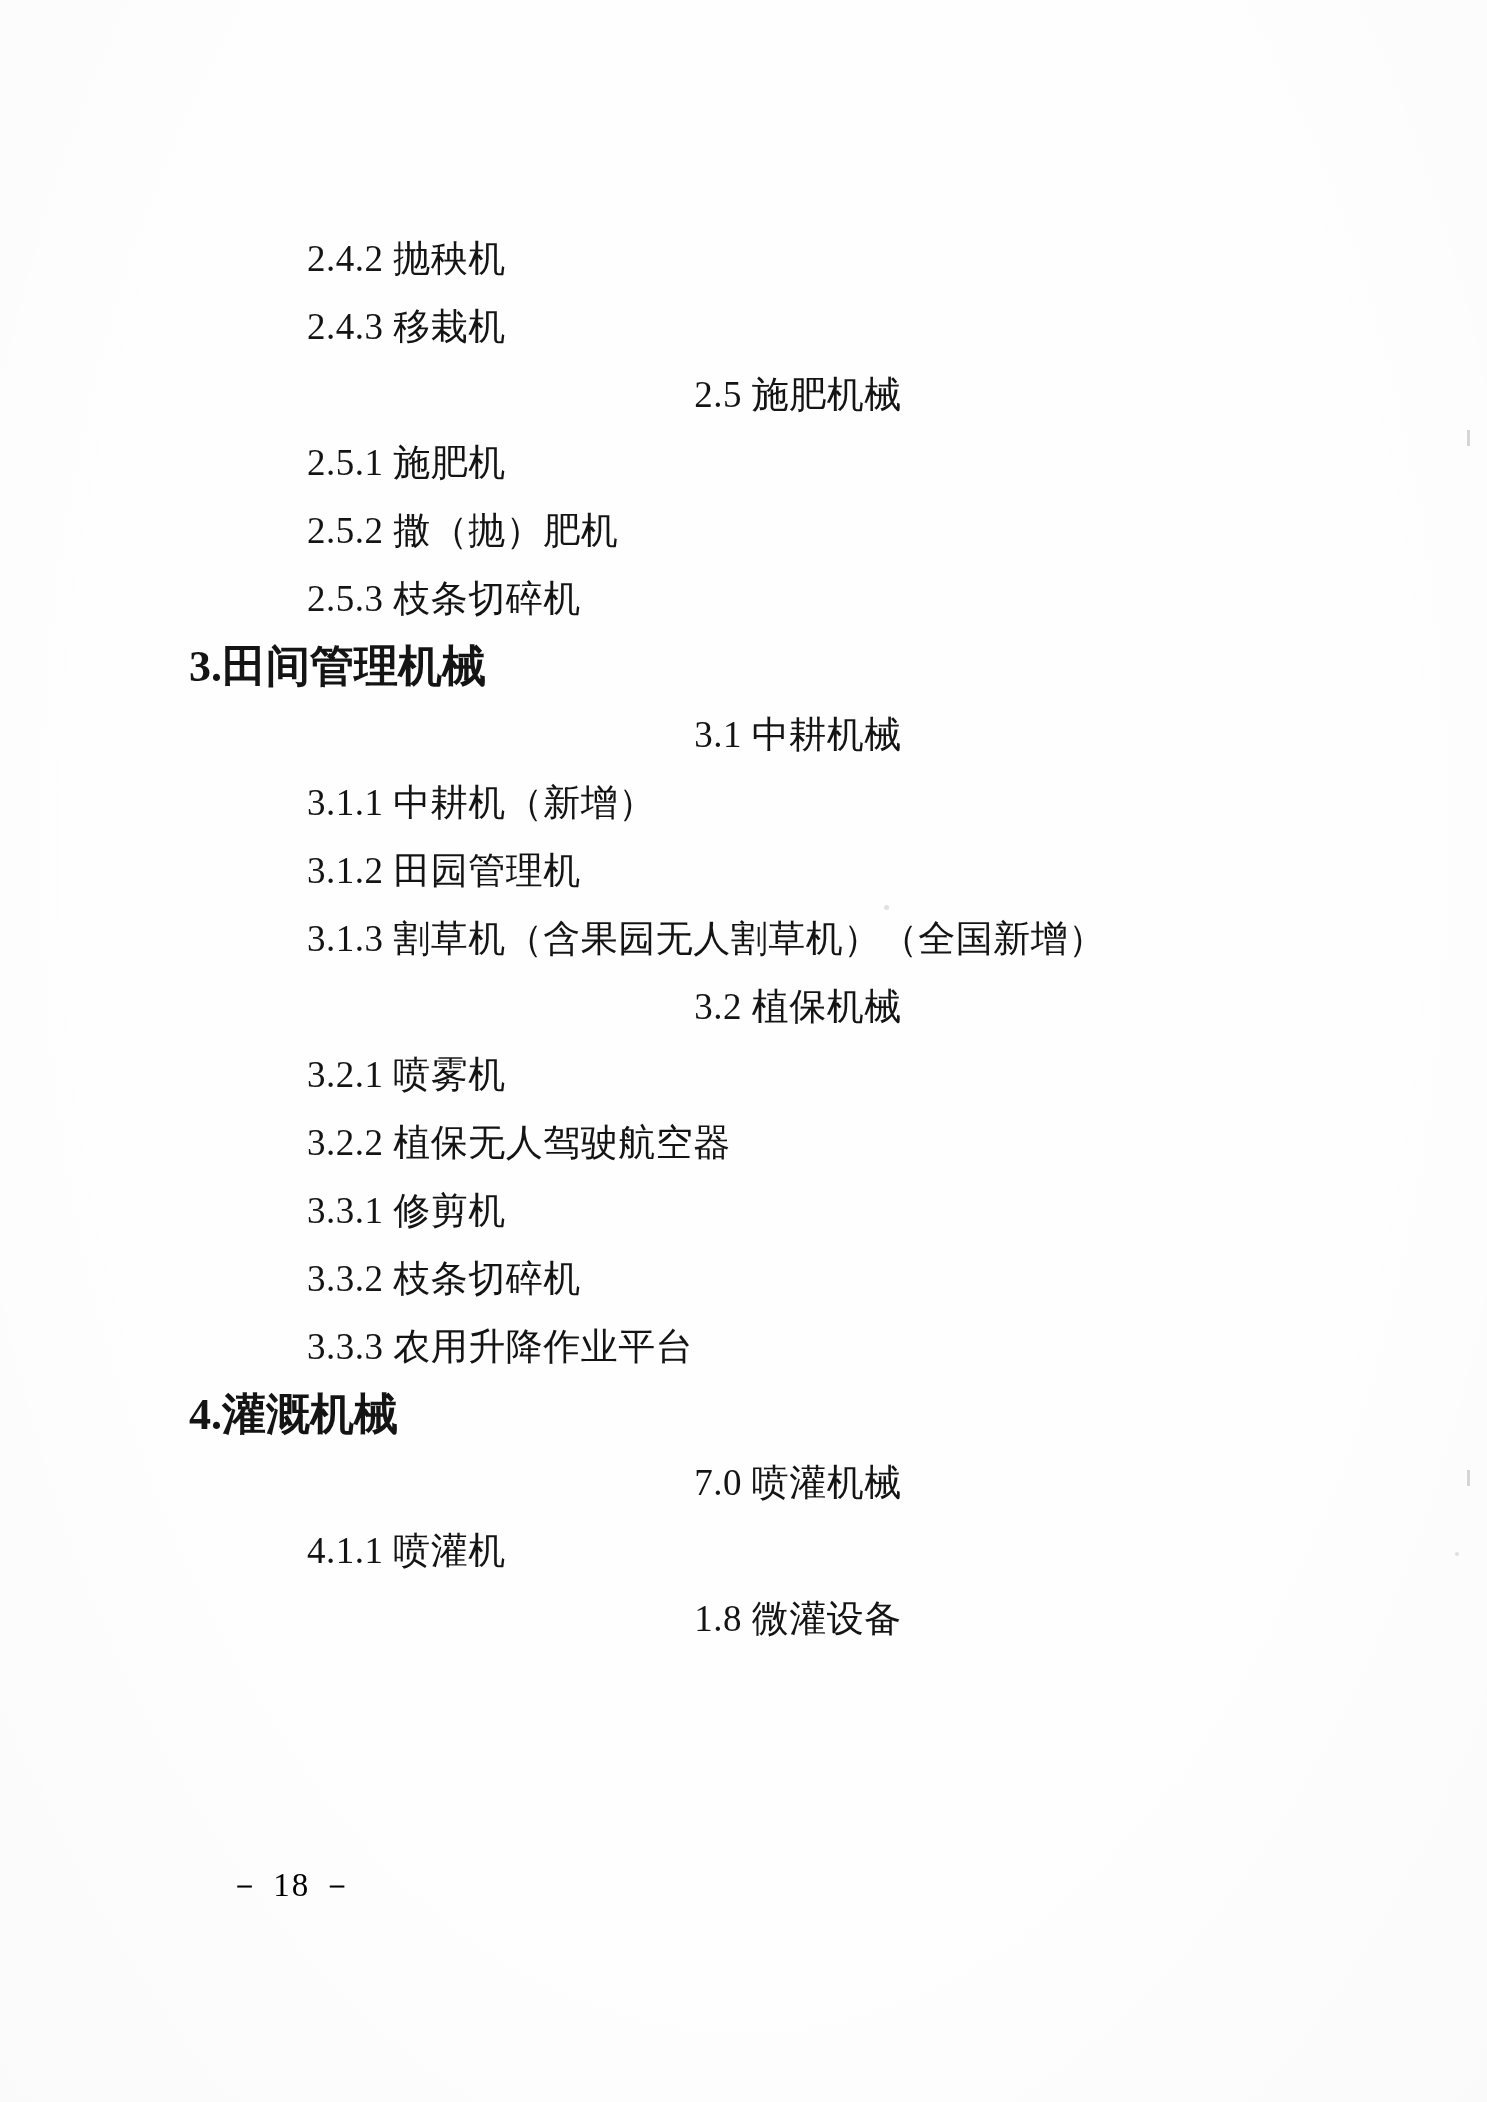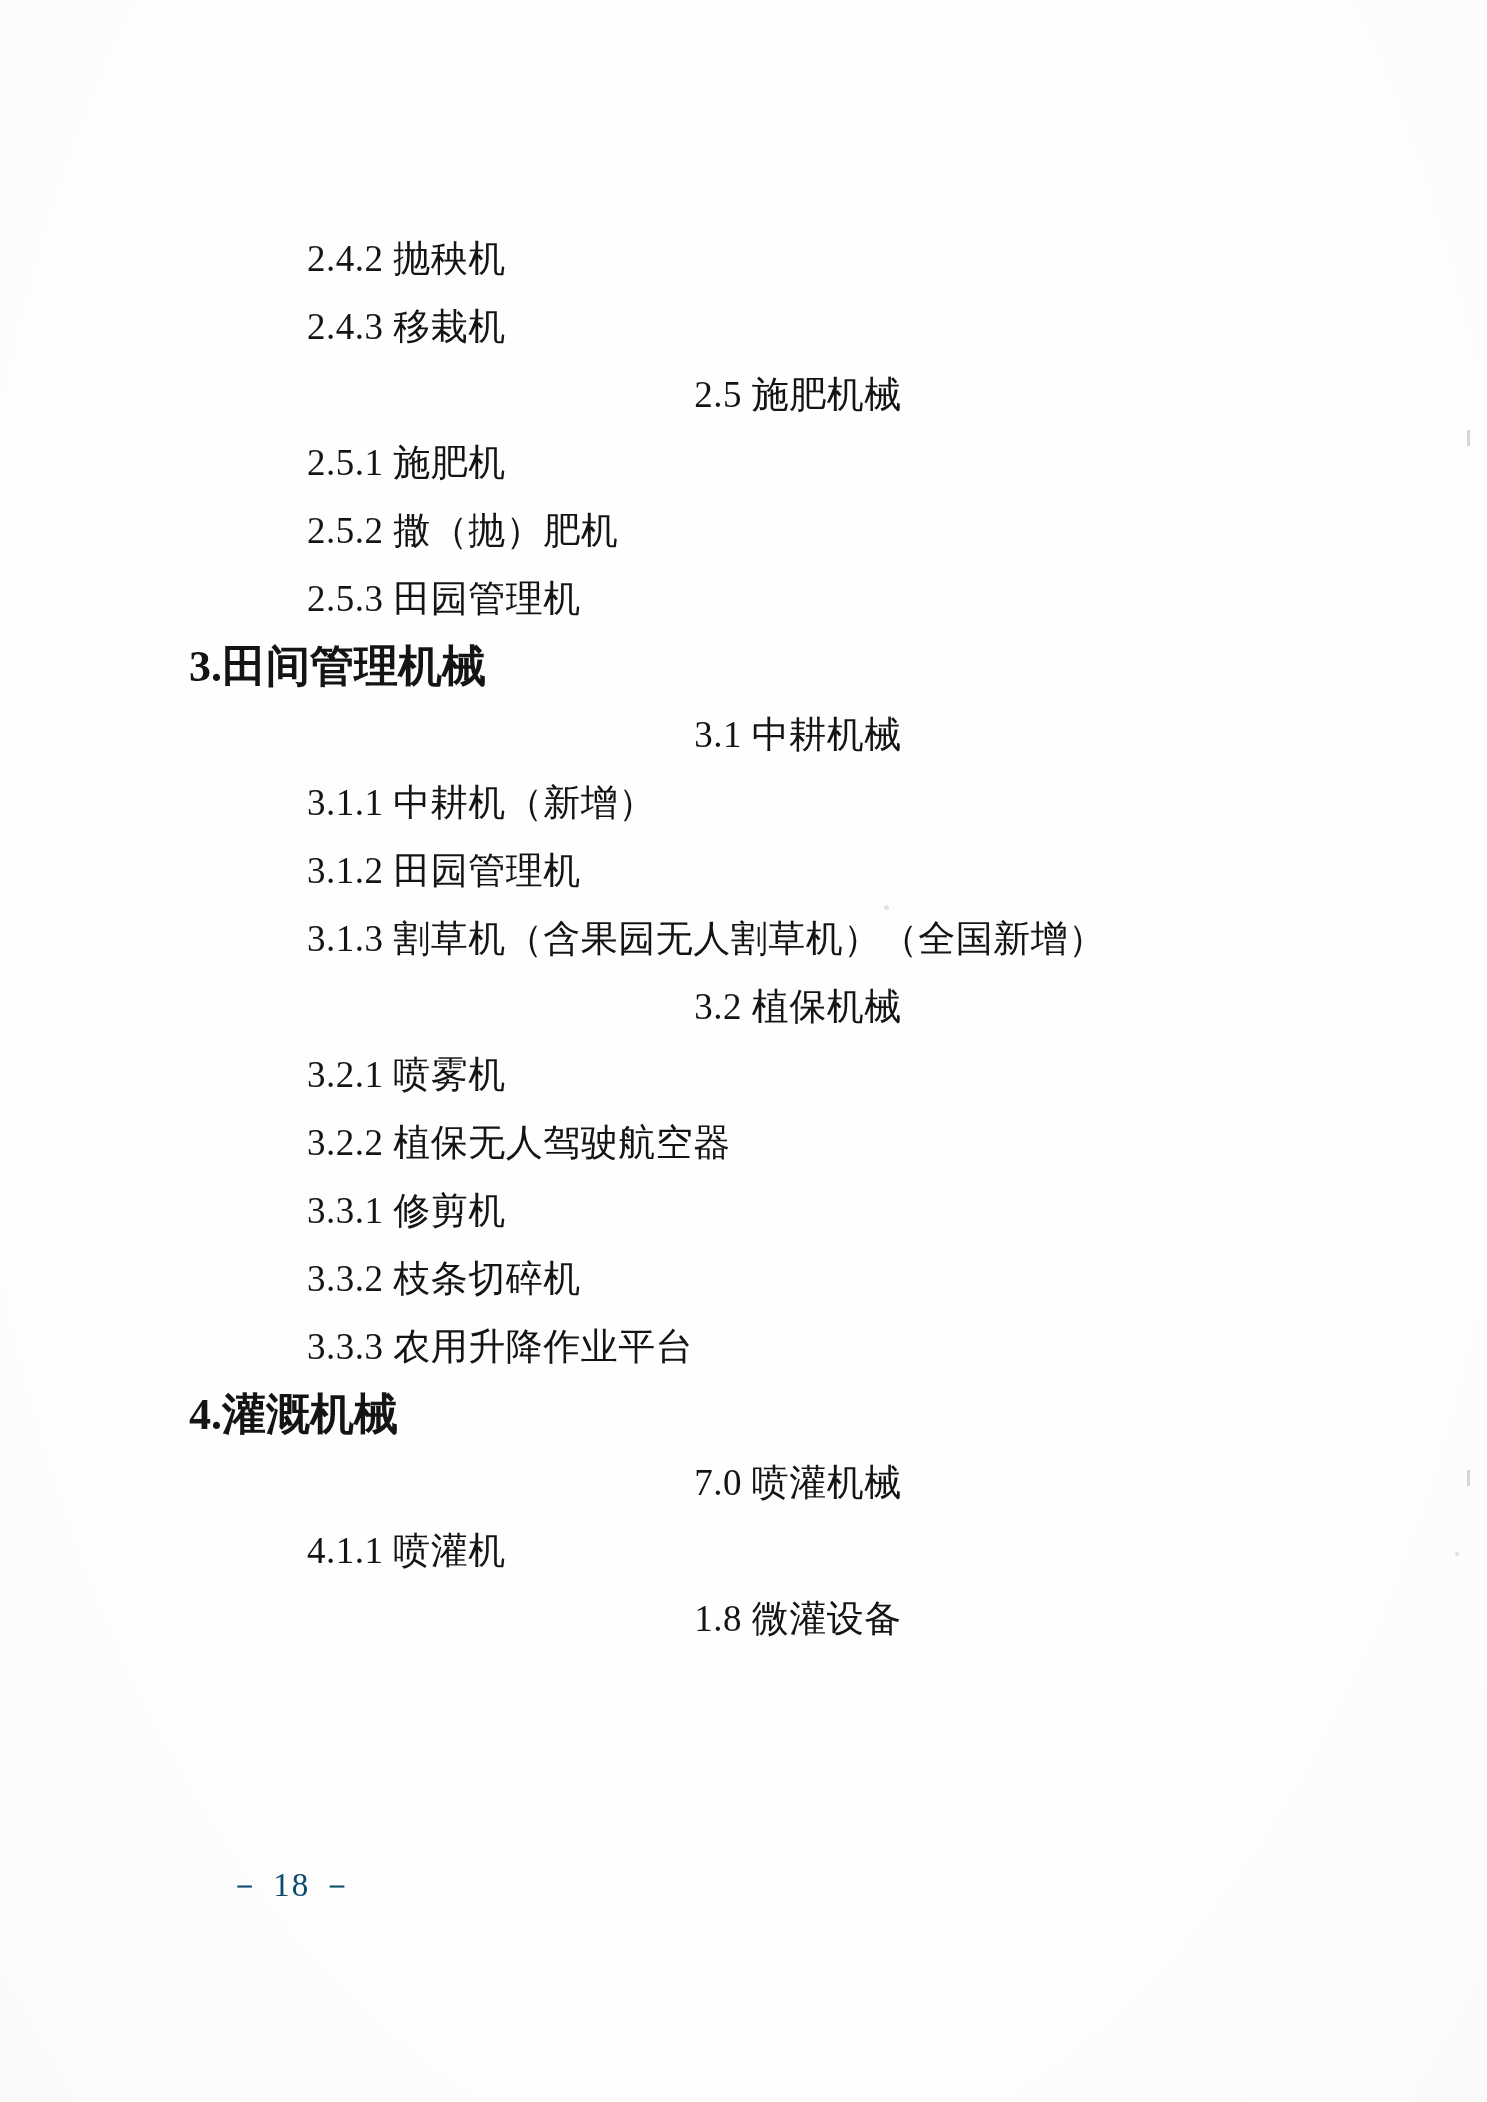--- a/index.html
+++ b/index.html
@@ -63,21 +63,21 @@
   .lvl-3 {
     padding-left: 132px;
   }
 
   .folio {
     position: absolute;
     left: 228px;
     top: 1863px;
     font-size: 33px;
     letter-spacing: 2px;
-    color: #0c4a6e;
+    color: #000000;
     font-family: "Liberation Serif", "DejaVu Serif", serif;
   }
 
   
   .speck {
     position: absolute;
     background: #c9c9c9;
     opacity: .55;
   }
   .edge-mark {
@@ -107,21 +107,21 @@
 <body>
 
 <div class="page">
 
   <div class="content">
     <div class="line lvl-3">2.4.2 抛秧机</div>
     <div class="line lvl-3">2.4.3 移栽机</div>
     <div class="line lvl-2">2.5 施肥机械</div>
     <div class="line lvl-3">2.5.1 施肥机</div>
     <div class="line lvl-3">2.5.2 撒（抛）肥机</div>
-    <div class="line lvl-3">2.5.3 田园管理机</div>
+    <div class="line lvl-3">2.5.3 枝条切碎机</div>
     <div class="line lvl-h">3.田间管理机械</div>
     <div class="line lvl-2">3.1 中耕机械</div>
     <div class="line lvl-3">3.1.1 中耕机（新增）</div>
     <div class="line lvl-3">3.1.2 田园管理机</div>
     <div class="line lvl-3">3.1.3 割草机（含果园无人割草机）（全国新增）</div>
     <div class="line lvl-2">3.2 植保机械</div>
     <div class="line lvl-3">3.2.1 喷雾机</div>
     <div class="line lvl-3">3.2.2 植保无人驾驶航空器</div>
     <div class="line lvl-3">3.3.1 修剪机</div>
     <div class="line lvl-3">3.3.2 枝条切碎机</div>

